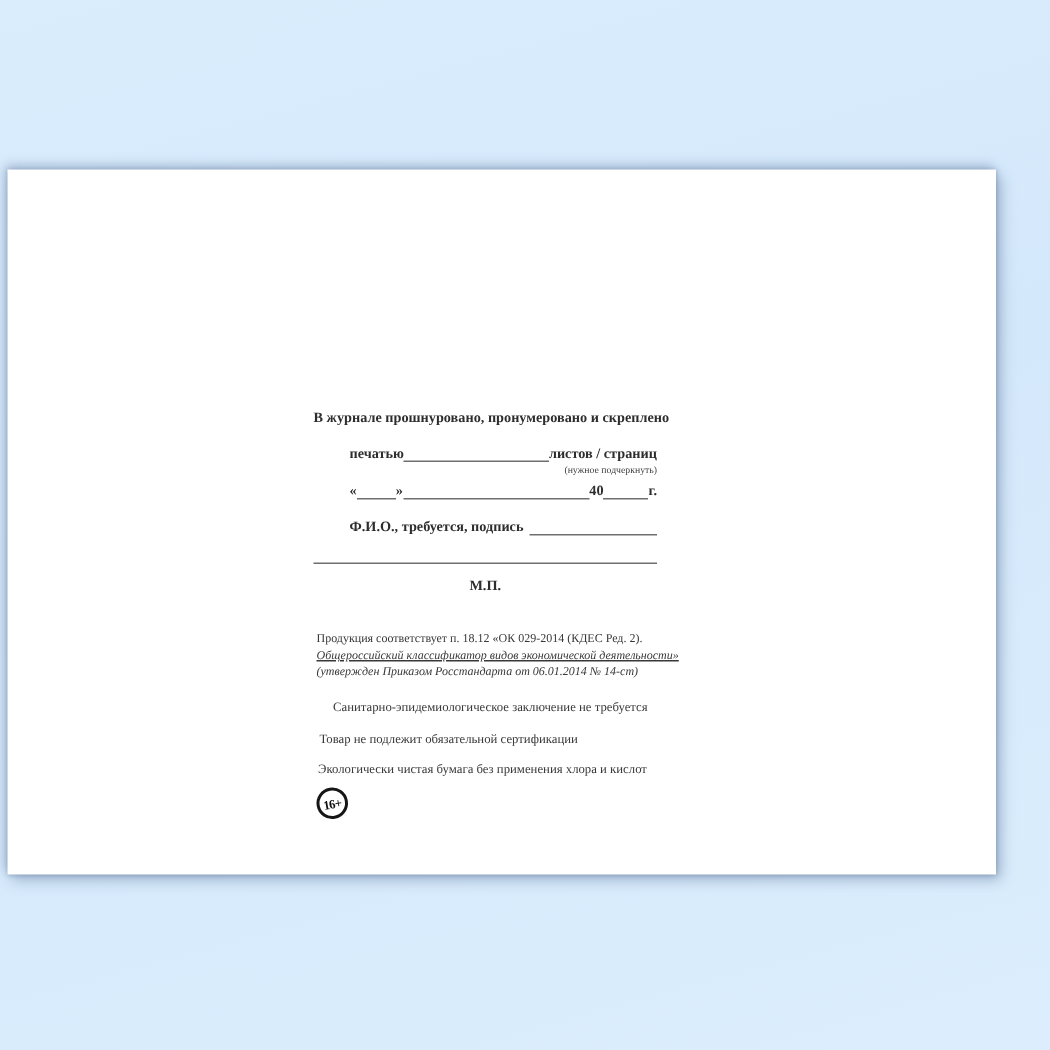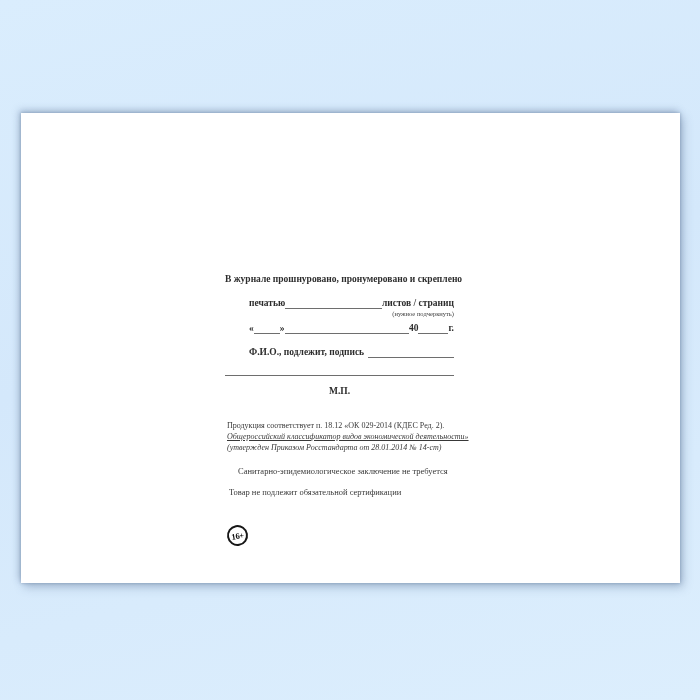--- a/index.html
+++ b/index.html
@@ -4,34 +4,34 @@
 <style>
   html, body { margin: 0; padding: 0; }
   body {
     width: 700px; height: 700px;
     font-family: "Liberation Serif", "DejaVu Serif", serif;
     background: linear-gradient(165deg, #daedfd 0%, #d4e8fb 45%, #dceefd 100%);
     overflow: hidden;
   }
   .stage { position: relative; width: 700px; height: 700px; }
   .sheet {
-    position: absolute; left: 21px; top: 113px;
+    position: absolute; left: 5px; top: 113px;
     width: 659px; height: 470px;
     background: #ffffff;
     box-shadow: 0 0 3px rgba(100,124,158,.55),
                 3px 4px 9px rgba(100,124,158,.45),
                 -2px -3px 7px rgba(100,124,158,.38);
   }
   
   .binding-block {
     position: absolute; left: 204px; top: 160px; width: 229px; height: 125px;
     color: #2d2d2d; font-weight: 700; font-size: 9.5px; line-height: 12px;
   }
   .binding-block .row { position: absolute; left: 0; right: 0; white-space: nowrap; }
-  .flexrow { display: flex; align-items: center; padding-left: 24px; }
+  .flexrow { display: flex; align-items: flex-start; padding-left: 24px; }
   .blank {
     display: inline-block; height: 10px;
     border-bottom: 1px solid #6e6e6e;
   }
   .blank.grow { flex: 1 1 auto; }
   .b-line1 { top: 0; }
   .b-line2 { top: 24px; }
   .b-note  { top: 37px; text-align: right; font-weight: 400; font-size: 6.5px; color: #3c3c3c; line-height: 7px; }
   .b-line3 { top: 49px; }
   .b-line4 { top: 73px; }
@@ -82,36 +82,37 @@
         <span>«</span>
         <span class="blank" style="width:26px"></span>
         <span>»</span>
         <span class="blank grow"></span>
         <span>40</span>
         <span class="blank" style="width:30px"></span>
         <span>г.</span>
       </div>
 
       <div class="row b-line4 flexrow">
-        <span>Ф.И.О., подлежит, подпись</span>
+        <span>Ф.И.О., требуется, подпись</span>
         <span class="blank grow" style="margin-left:4px"></span>
       </div>
 
       <div class="row b-rule"></div>
 
       <div class="row b-mp">М.П.</div>
     </div>
 
     <div class="cert-block">
       <div class="row c-okved1">Продукция соответствует п. 18.12 «ОК 029-2014 (КДЕС Ред. 2).</div>
       <div class="row c-okved2">Общероссийский классификатор видов экономической деятельности»</div>
-      <div class="row c-okved3">(утвержден Приказом Росстандарта от 28.01.2014 № 14-ст)</div>
+      <div class="row c-okved3">(утвержден Приказом Росстандарта от 06.01.2014 № 14-ст)</div>
 
       <div class="row c-sanitary">Санитарно-эпидемиологическое заключение не требуется</div>
       <div class="row c-cert">Товар не подлежит обязательной сертификации</div>
+      <div class="row c-eco">Экологически чистая бумага без применения хлора и кислот</div>
 
       <div class="row badge-row">
         <div class="age-badge">16+</div>
       </div>
     </div>
 
   </div>
 </div>
 
 </body></html>

